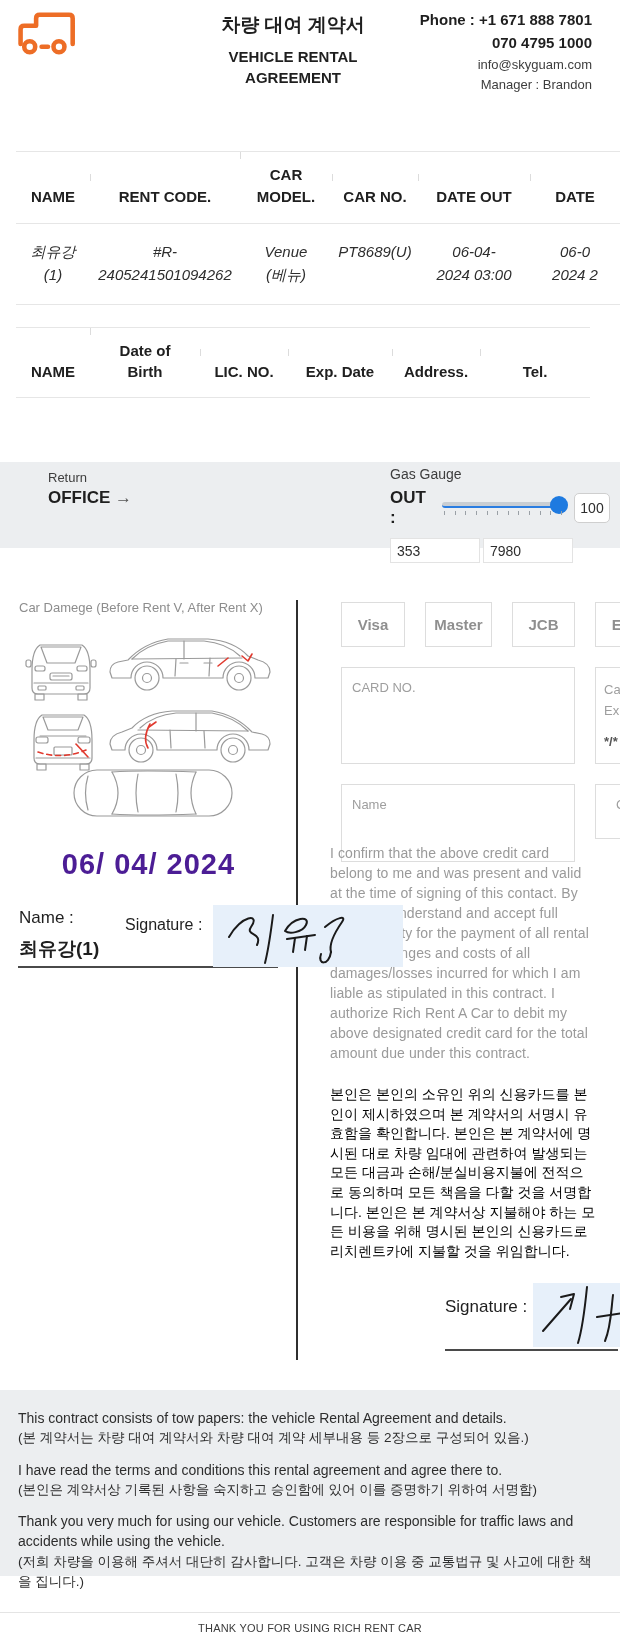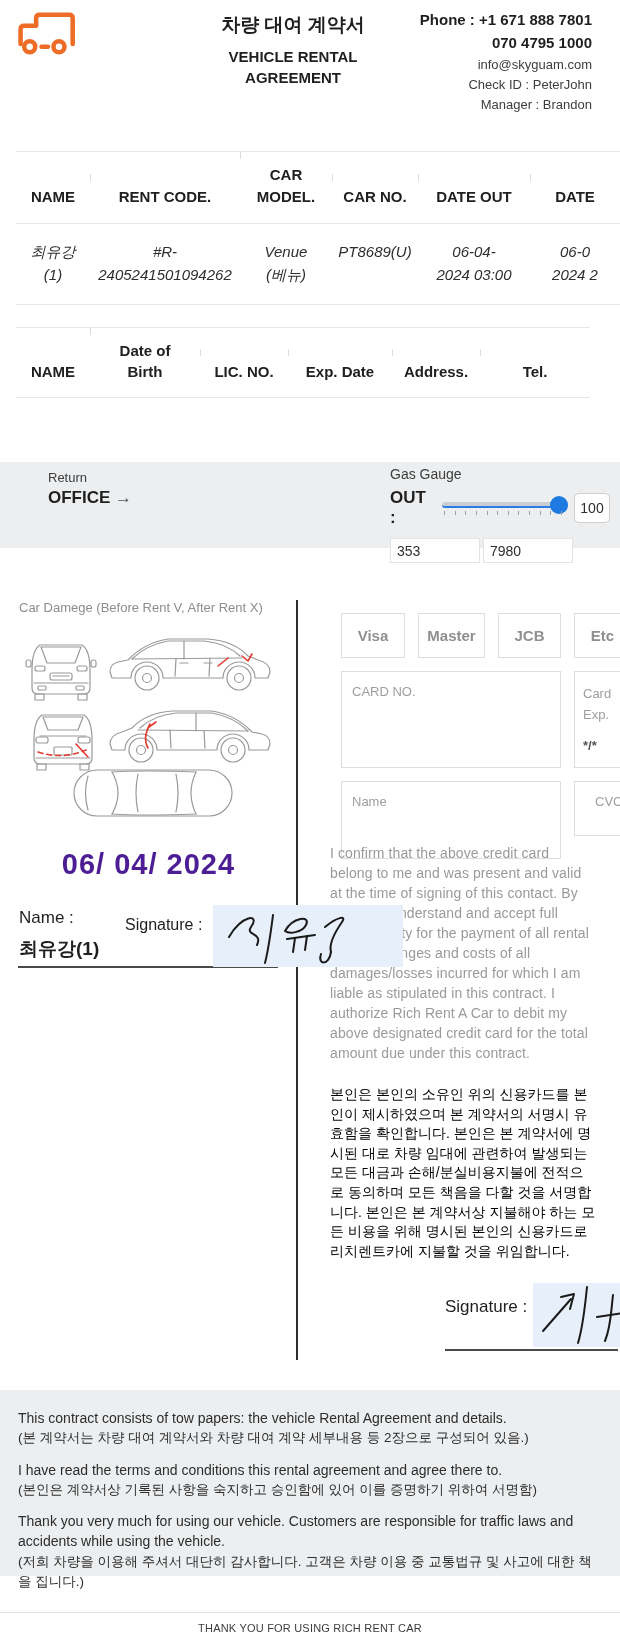--- a/index.html
+++ b/index.html
@@ -67,21 +67,21 @@
   .date-big { position:absolute; left:16px; top:848px; width:265px; text-align:center; font-size:29px; font-weight:bold; color:#4c1d95; letter-spacing:1px; }
   .name-label { position:absolute; left:19px; top:908px; font-size:17px; color:#1f1f1f; }
   .sig1-label { position:absolute; left:125px; top:916px; font-size:16px; color:#1f1f1f; }
   .name-value { position:absolute; left:19px; top:936px; font-size:19px; font-weight:bold; color:#1f1f1f; }
   .underline1 { position:absolute; left:18px; top:966px; width:260px; border-bottom:2px solid #4a4a4a; }
   .sigbox1 { position:absolute; left:213px; top:905px; width:190px; height:62px; background:#e7f0fa; z-index:5; }
   .sigbox1 svg, .sigbox2 svg { overflow:visible; }
   .sig-stroke { fill:none; stroke:#1a1a1a; stroke-width:2; stroke-linecap:round; stroke-linejoin:round; }
   
   .card-table { position:absolute; left:341px; top:602px; width:257px; display:grid;
-    grid-template-columns:64px 67px 63px 57px; grid-auto-rows:auto; gap:13px;margin-top:11px; }
+    grid-template-columns:64px 67px 63px 57px; grid-auto-rows:auto; gap:20px; }
   .card-table .cell { border:1px solid #ddd; background:#fff; }
   .card-head { height:45px; display:flex; align-items:center; justify-content:center; font-weight:bold; font-size:15px; color:#8f8f8f; }
   .card-no { grid-column:1 / 4; height:97px; font-size:13px; color:#9e9e9e; padding:12px 10px; }
   .card-exp { height:97px; font-size:13px; color:#9e9e9e; padding:12px 8px; line-height:1.6; }
   .card-exp .star { color:#555; font-weight:bold; display:block; margin-top:10px; }
   .card-name { grid-column:1 / 4; height:78px; font-size:13px; color:#9e9e9e; padding:12px 10px; }
   .card-cvc { height:55px; font-size:13px; color:#9e9e9e; padding:12px 20px; }
   
   .para-en { position:absolute; left:330px; top:843px; width:263px; font-size:14px; line-height:1.43; color:#9a9a9a; letter-spacing:.1px; }
   .para-kr { position:absolute; left:330px; top:1085px; width:266px; font-size:14px; line-height:1.4; color:#000000; }
@@ -113,21 +113,20 @@
       </svg>
     </div>
     <div class="titles">
       <div class="title-kr">차량 대여 계약서</div>
       <div class="title-en">VEHICLE RENTAL AGREEMENT</div>
     </div>
     <div class="contact">
       <div class="bold">Phone : +1 671 888 7801</div>
       <div class="bold">070 4795 1000</div>
       <div class="reg">info@skyguam.com</div>
-      <div class="reg">Check ID : PeterJohn</div>
       <div class="reg">Manager : Brandon</div>
     </div>
   </div>
 
   <div class="t1">
     <div class="t1-head">
       <div>NAME</div>
       <div>RENT CODE.</div>
       <div>CAR MODEL.</div>
       <div>CAR NO.</div>

